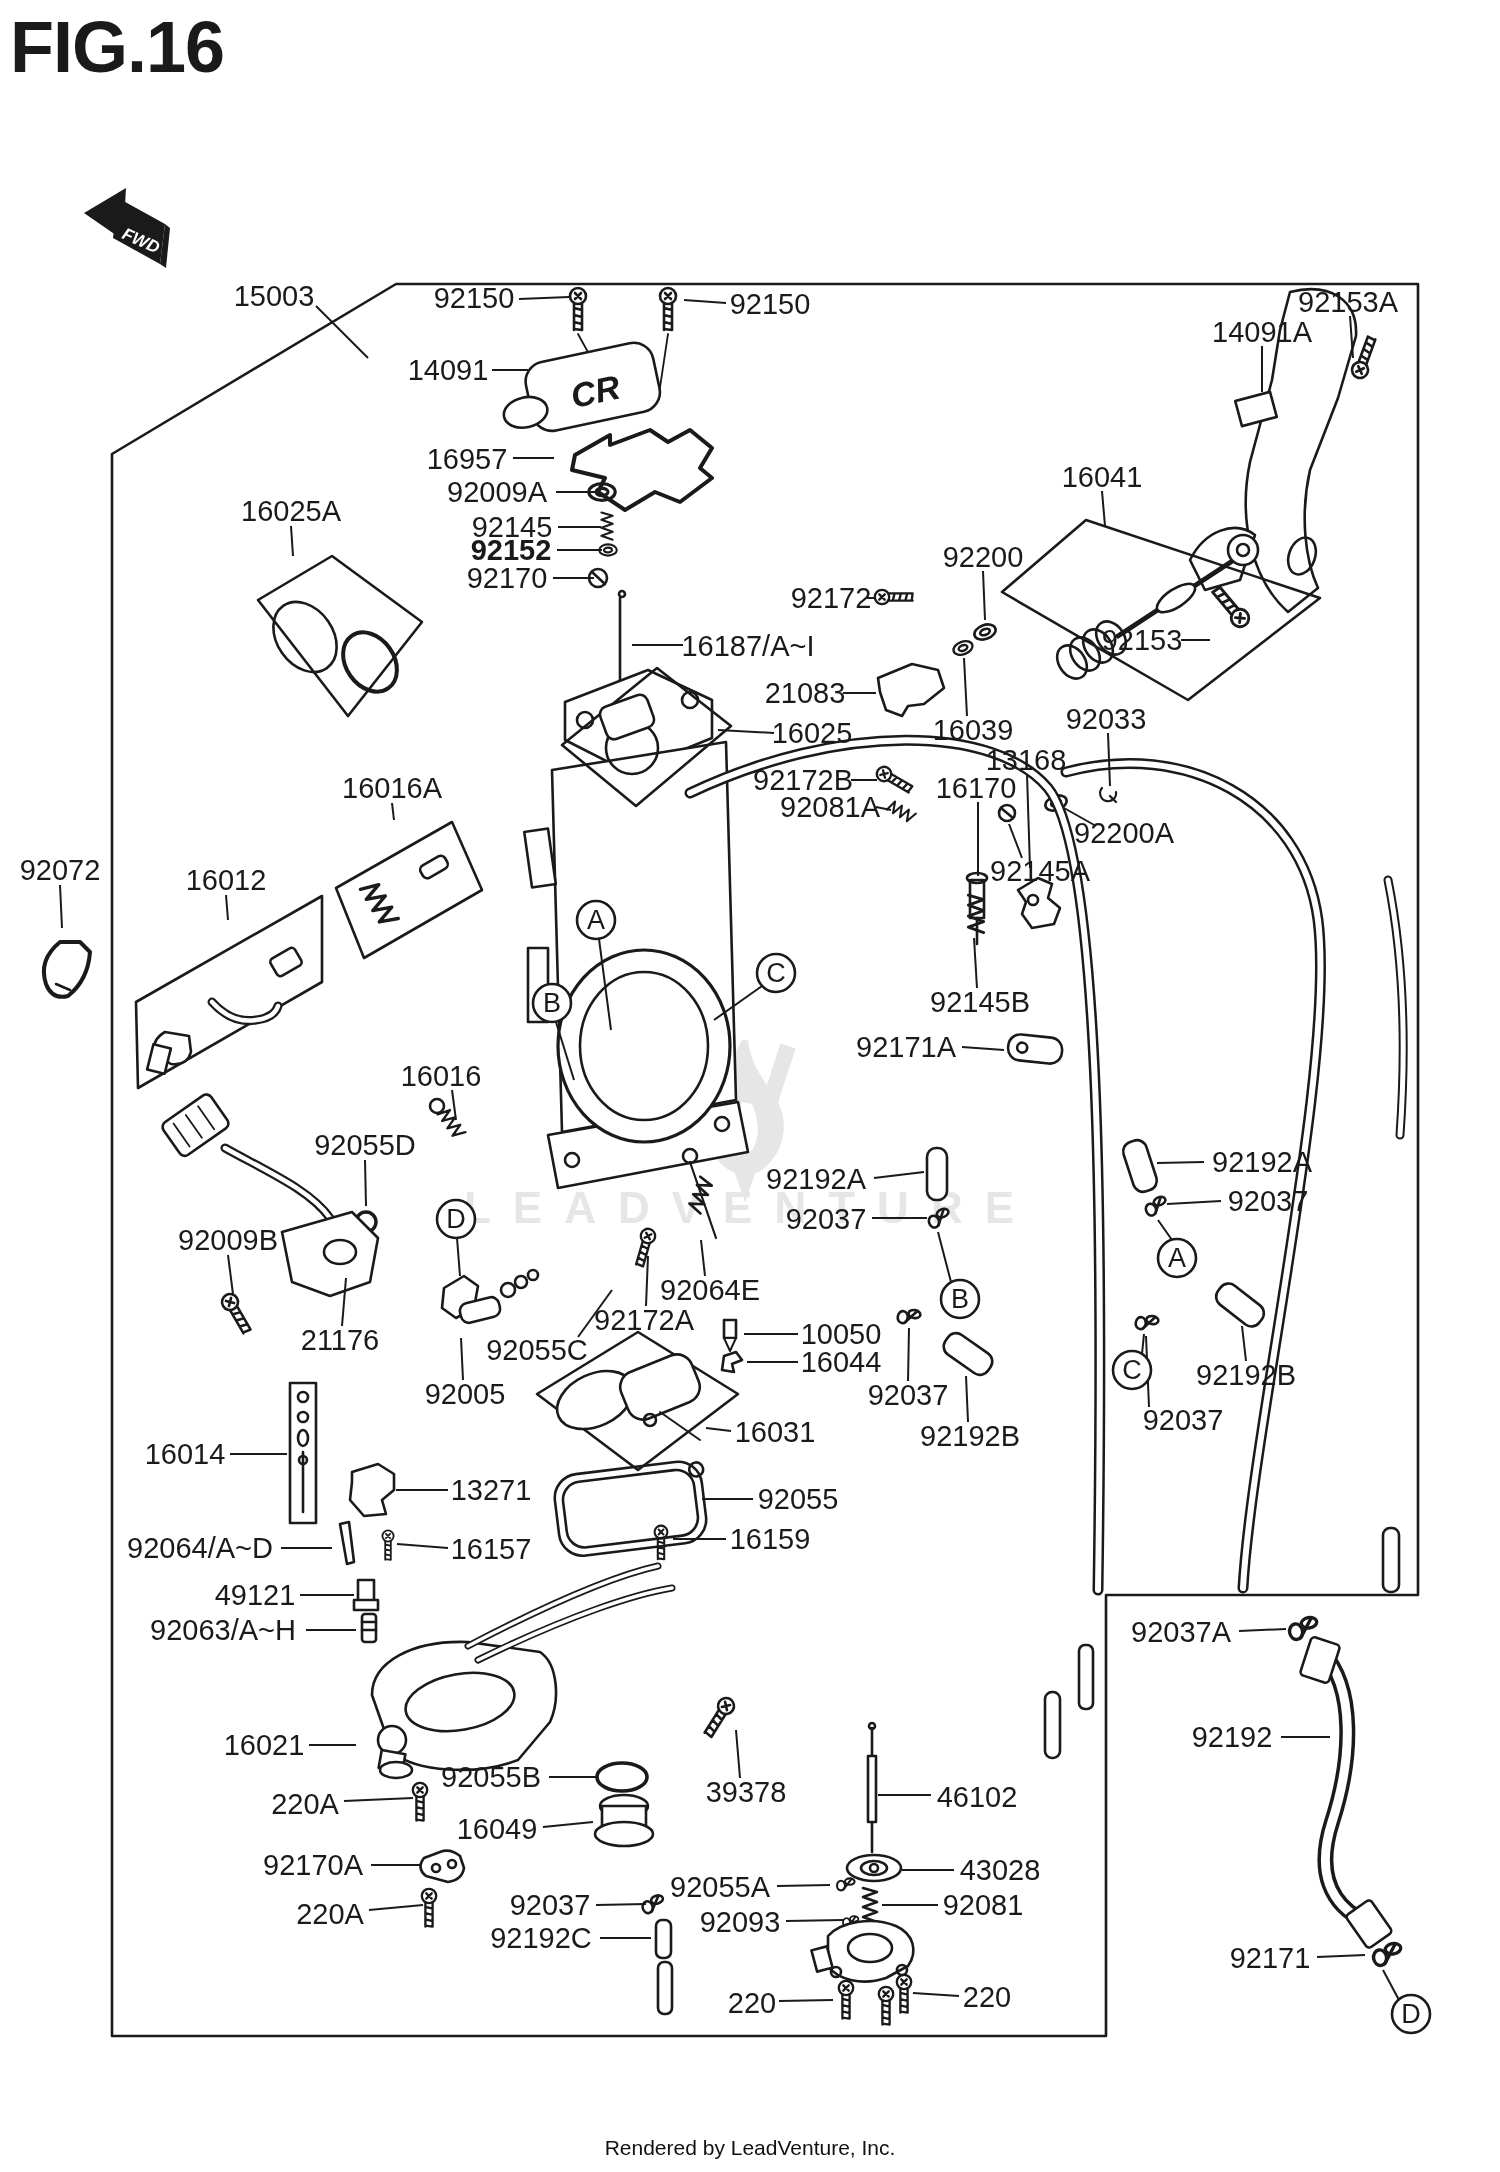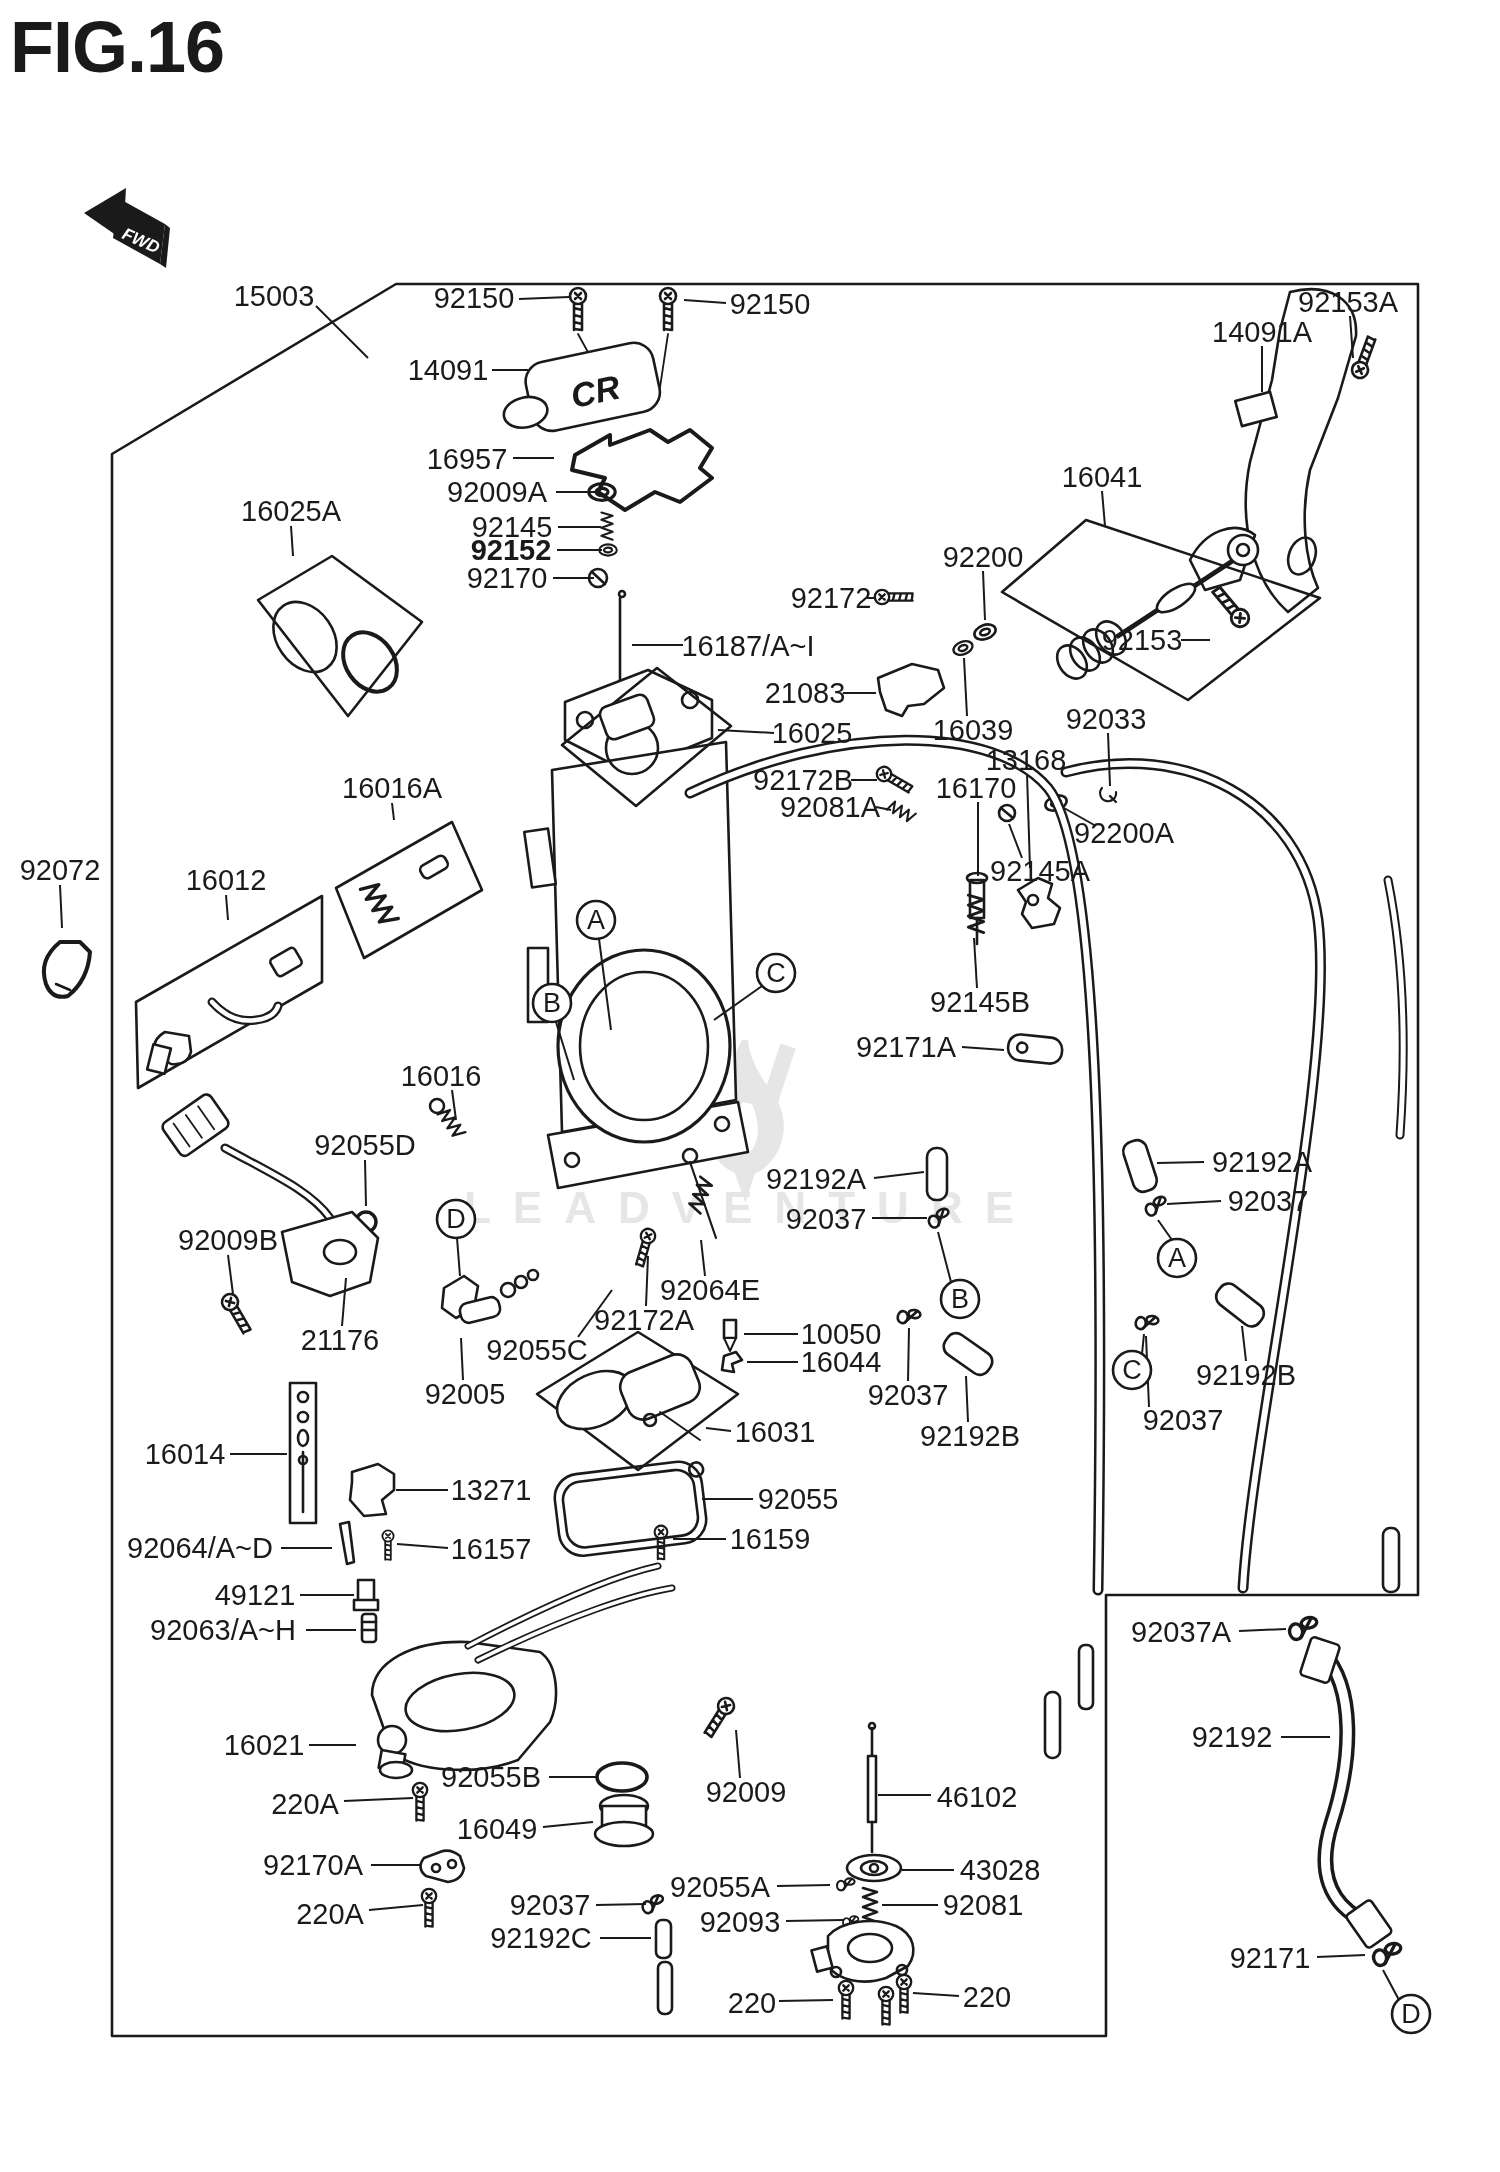--- a/index.html
+++ b/index.html
@@ -487,34 +487,35 @@
       <div class="callout" style="left: 255px; top: 1595px;">49121</div>
       <div class="callout" style="left: 223px; top: 1630px;">92063/A~H</div>
       <div class="callout" style="left: 264px; top: 1745px;">16021</div>
       <div class="callout" style="left: 305px; top: 1804px;">220A</div>
       <div class="callout" style="left: 491px; top: 1777px;">92055B</div>
       <div class="callout" style="left: 497px; top: 1829px;">16049</div>
       <div class="callout" style="left: 313px; top: 1865px;">92170A</div>
       <div class="callout" style="left: 330px; top: 1914px;">220A</div>
       <div class="callout" style="left: 550px; top: 1905px;">92037</div>
       <div class="callout" style="left: 541px; top: 1938px;">92192C</div>
-      <div class="callout" style="left: 746px; top: 1792px;">92009</div>
+      <div class="callout" style="left: 746px; top: 1792px;">39378</div>
       <div class="callout" style="left: 977px; top: 1797px;">46102</div>
       <div class="callout" style="left: 1000px; top: 1870px;">43028</div>
       <div class="callout" style="left: 983px; top: 1905px;">92081</div>
       <div class="callout" style="left: 720px; top: 1887px;">92055A</div>
       <div class="callout" style="left: 740px; top: 1922px;">92093</div>
       <div class="callout" style="left: 752px; top: 2003px;">220</div>
       <div class="callout" style="left: 987px; top: 1997px;">220</div>
       <div class="callout" style="left: 816px; top: 1179px;">92192A</div>
       <div class="callout" style="left: 826px; top: 1219px;">92037</div>
       <div class="callout" style="left: 1262px; top: 1162px;">92192A</div>
       <div class="callout" style="left: 1268px; top: 1201px;">92037</div>
       <div class="callout" style="left: 970px; top: 1436px;">92192B</div>
       <div class="callout" style="left: 1246px; top: 1375px;">92192B</div>
       <div class="callout" style="left: 1183px; top: 1420px;">92037</div>
       <div class="callout" style="left: 1181px; top: 1632px;">92037A</div>
       <div class="callout" style="left: 1232px; top: 1737px;">92192</div>
       <div class="callout" style="left: 1270px; top: 1958px;">92171</div>
     </div>
 
   <div id="fig-title">FIG.16</div>
+  <div id="footer">Rendered by LeadVenture, Inc.</div>
 </div>
 
 </body></html>

